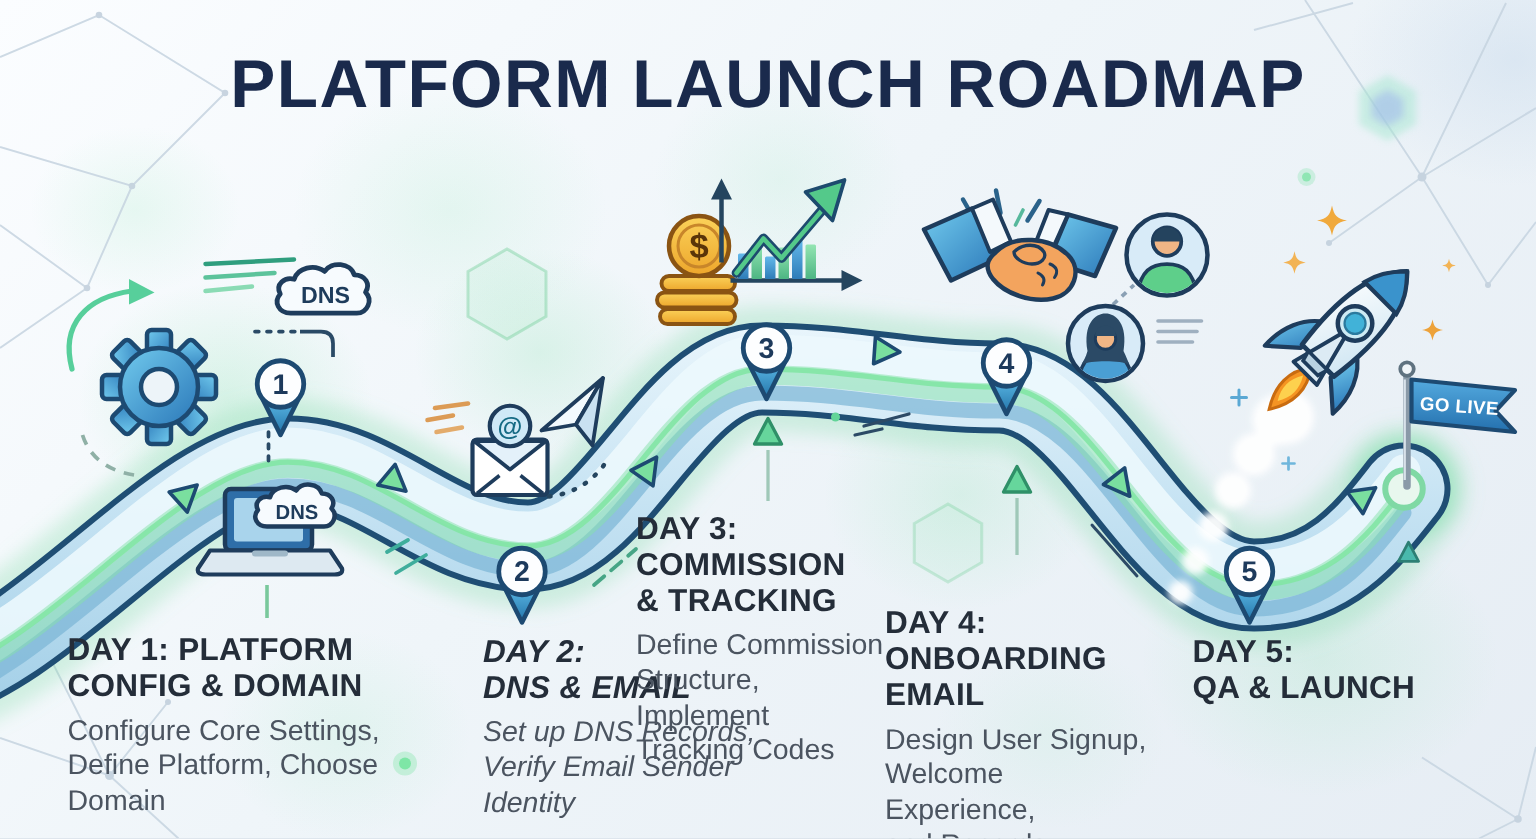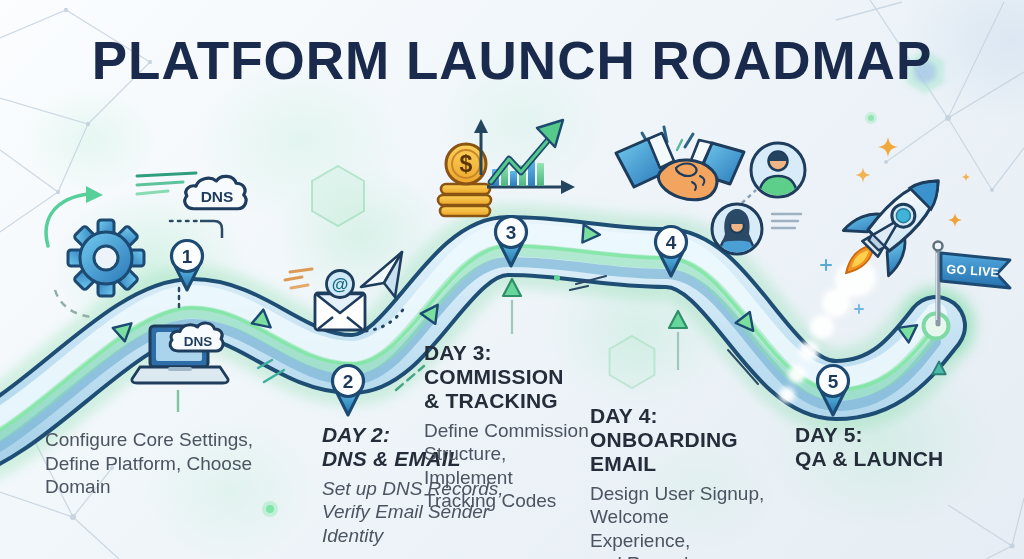--- a/index.html
+++ b/index.html
@@ -16,21 +16,21 @@
       radial-gradient(100px 80px at 90px 140px, rgba(140,230,180,.16), transparent 70%),
       radial-gradient(120px 100px at 230px 490px, rgba(140,230,180,.15), transparent 70%),
       radial-gradient(110px 90px at 700px 490px, rgba(150,230,185,.12), transparent 70%),
       radial-gradient(160px 120px at 1010px 40px, rgba(180,205,230,.30), transparent 70%),
       linear-gradient(135deg,#fbfdff 0%,#eff5f9 45%,#e6edf4 100%);
   }
   svg.scene{position:absolute;inset:0;}
   svg text{font-family:"Liberation Sans",sans-serif;}
   .title{
     position:absolute;left:0;right:0;top:30px;margin:0;text-align:center;
-    font-size:53px;font-weight:800;letter-spacing:1px;color:#1a2a4c;
+    font-size:45px;font-weight:800;letter-spacing:1px;color:#1a2a4c;
   }
   .milestone{position:absolute;}
   .m-heading{font-weight:800;font-size:21px;line-height:1.14;color:#242d39;white-space:pre-line;letter-spacing:.2px;}
   .m-desc{margin-top:6px;font-size:19px;line-height:1.24;color:#4b5460;white-space:pre-line;}
   .align-center{text-align:left;}
   .align-left{text-align:left;}
   .m1{left:45px;top:422px;width:240px;}
   .m2{left:322px;top:423px;width:190px;font-style:italic;}
   .m3{left:424px;top:341px;width:176px;}
   .m4{left:590px;top:404px;width:176px;}
@@ -362,20 +362,22 @@
   <g transform="translate(833,381)">
     <polygon points="-12,10 12,10 0,34" fill="url(#pinGrad)" stroke="#1d4a72" stroke-width="3" stroke-linejoin="round"></polygon>
     <circle r="15.5" fill="#fdfeff" stroke="#1d4a72" stroke-width="3.2"></circle>
     <text y="6.5" text-anchor="middle" font-size="19" font-weight="bold" fill="#1d3a5c">5</text>
   </g>
 </svg>
 
 <h1 class="title">PLATFORM LAUNCH ROADMAP</h1>
 
 <div class="milestone m1 align-center">
+  <div class="m-heading">DAY 1: PLATFORM
+CONFIG &amp; DOMAIN</div>
   <div class="m-desc">Configure Core Settings,
 Define Platform, Choose
 Domain</div>
 </div>
 <div class="milestone m2 align-left">
   <div class="m-heading">DAY 2:
 DNS &amp; EMAIL</div>
   <div class="m-desc">Set up DNS Records,
 Verify Email Sender
 Identity</div>

